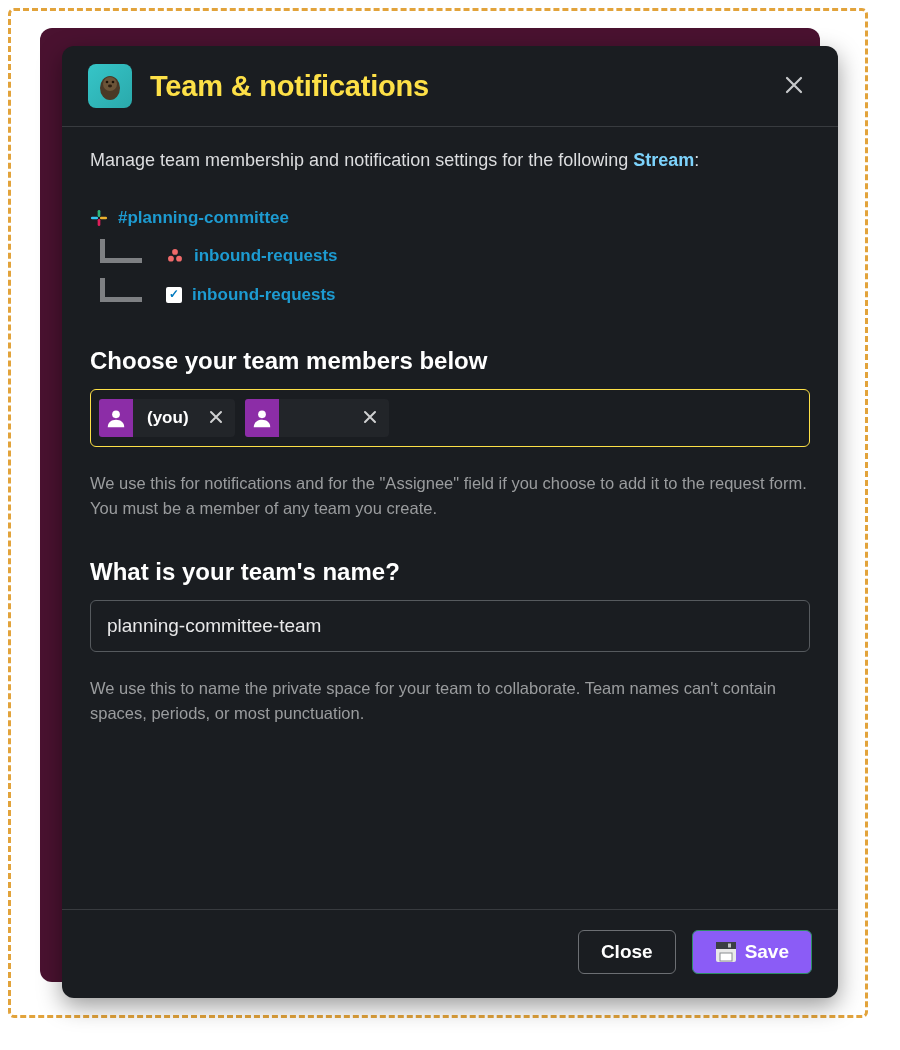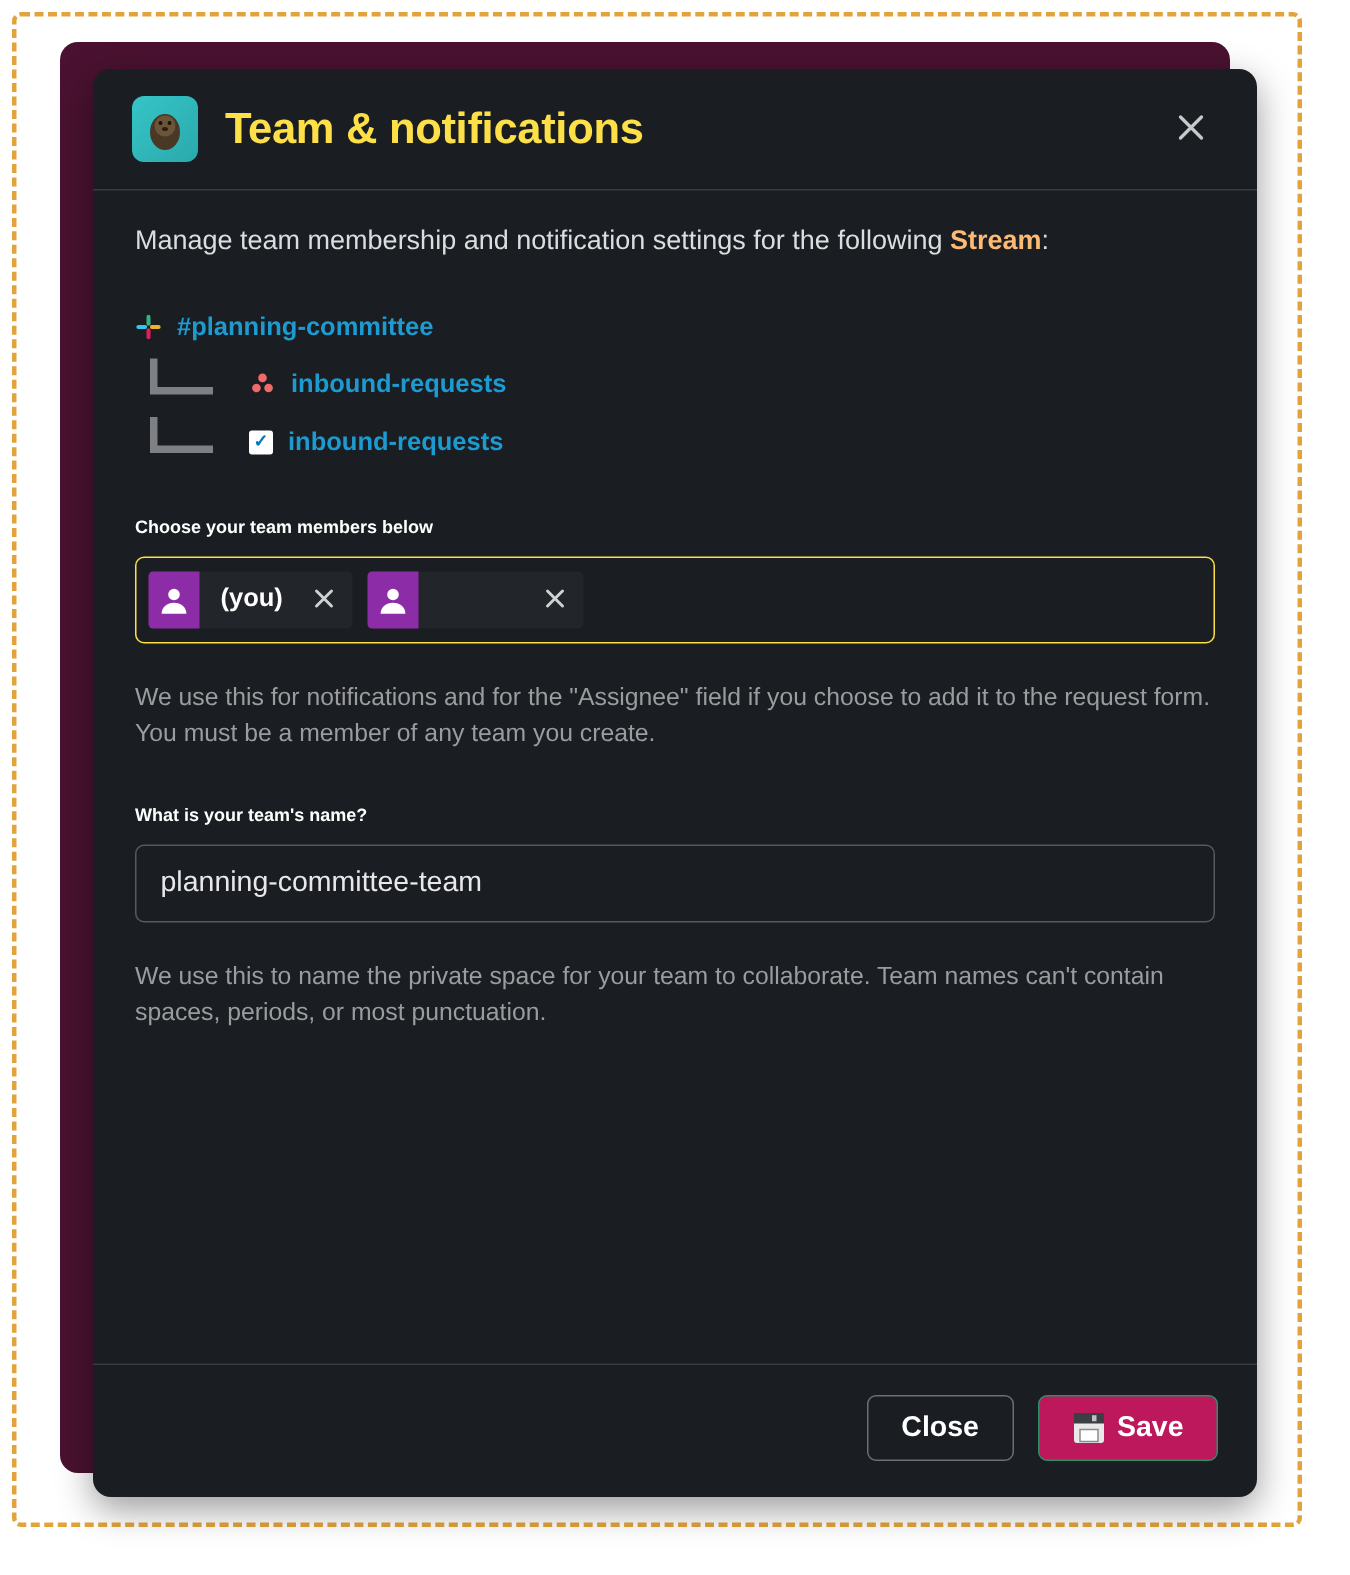--- a/index.html
+++ b/index.html
@@ -76,21 +76,21 @@
     line-height: 1;
   }
   .dialog-body {
     flex: 1;
     padding: 20px 28px 10px 28px;
     overflow: hidden;
     font-size: 18px;
     line-height: 1.55;
   }
   .intro { color: #dcdddf; margin-bottom: 24px; }
-  .intro b { color: #fdba74; font-weight: 700; }
+  .intro b { color: #7dd3fc; font-weight: 700; }
   .stream-list { margin-bottom: 28px; }
   .stream-row {
     display: flex;
     align-items: center;
     gap: 10px;
     padding: 6px 0;
     font-size: 17px;
   }
   .tree-connector {
     width: 52px;
@@ -125,21 +125,21 @@
     flex-shrink:0;
   }
   .trello-icon::before {
     content: "✓";
     color: #0079bf;
     font-size: 12px;
     font-weight: bold;
   }
   .stream-link { color: #1d9bd1; font-weight: 700; }
   .section-label {
-    font-size: 12px;
+    font-size: 24px;
     font-weight: 700;
     color: #ffffff;
     margin-top: 26px;
     margin-bottom: 10px;
   }
   .member-input {
     border: 1px solid #fde047;
     border-radius: 6px;
     background: #1a1d21;
     padding: 6px 8px;
@@ -209,21 +209,21 @@
     align-items: center;
     gap: 8px;
     border: 1px solid transparent;
   }
   .btn-secondary {
     background: transparent;
     border: 1px solid #6c6f73;
     color: #ffffff;
   }
   .btn-primary {
-    background: #be185d;
+    background: #8b5cf6;
     border: 1px solid #2d8e64;
     color: #ffffff;
     text-align: right;
   }
   .floppy-icon {
     width: 22px; height: 22px;
     display: inline-flex;
     align-items: center;
     justify-content: center;
   }

